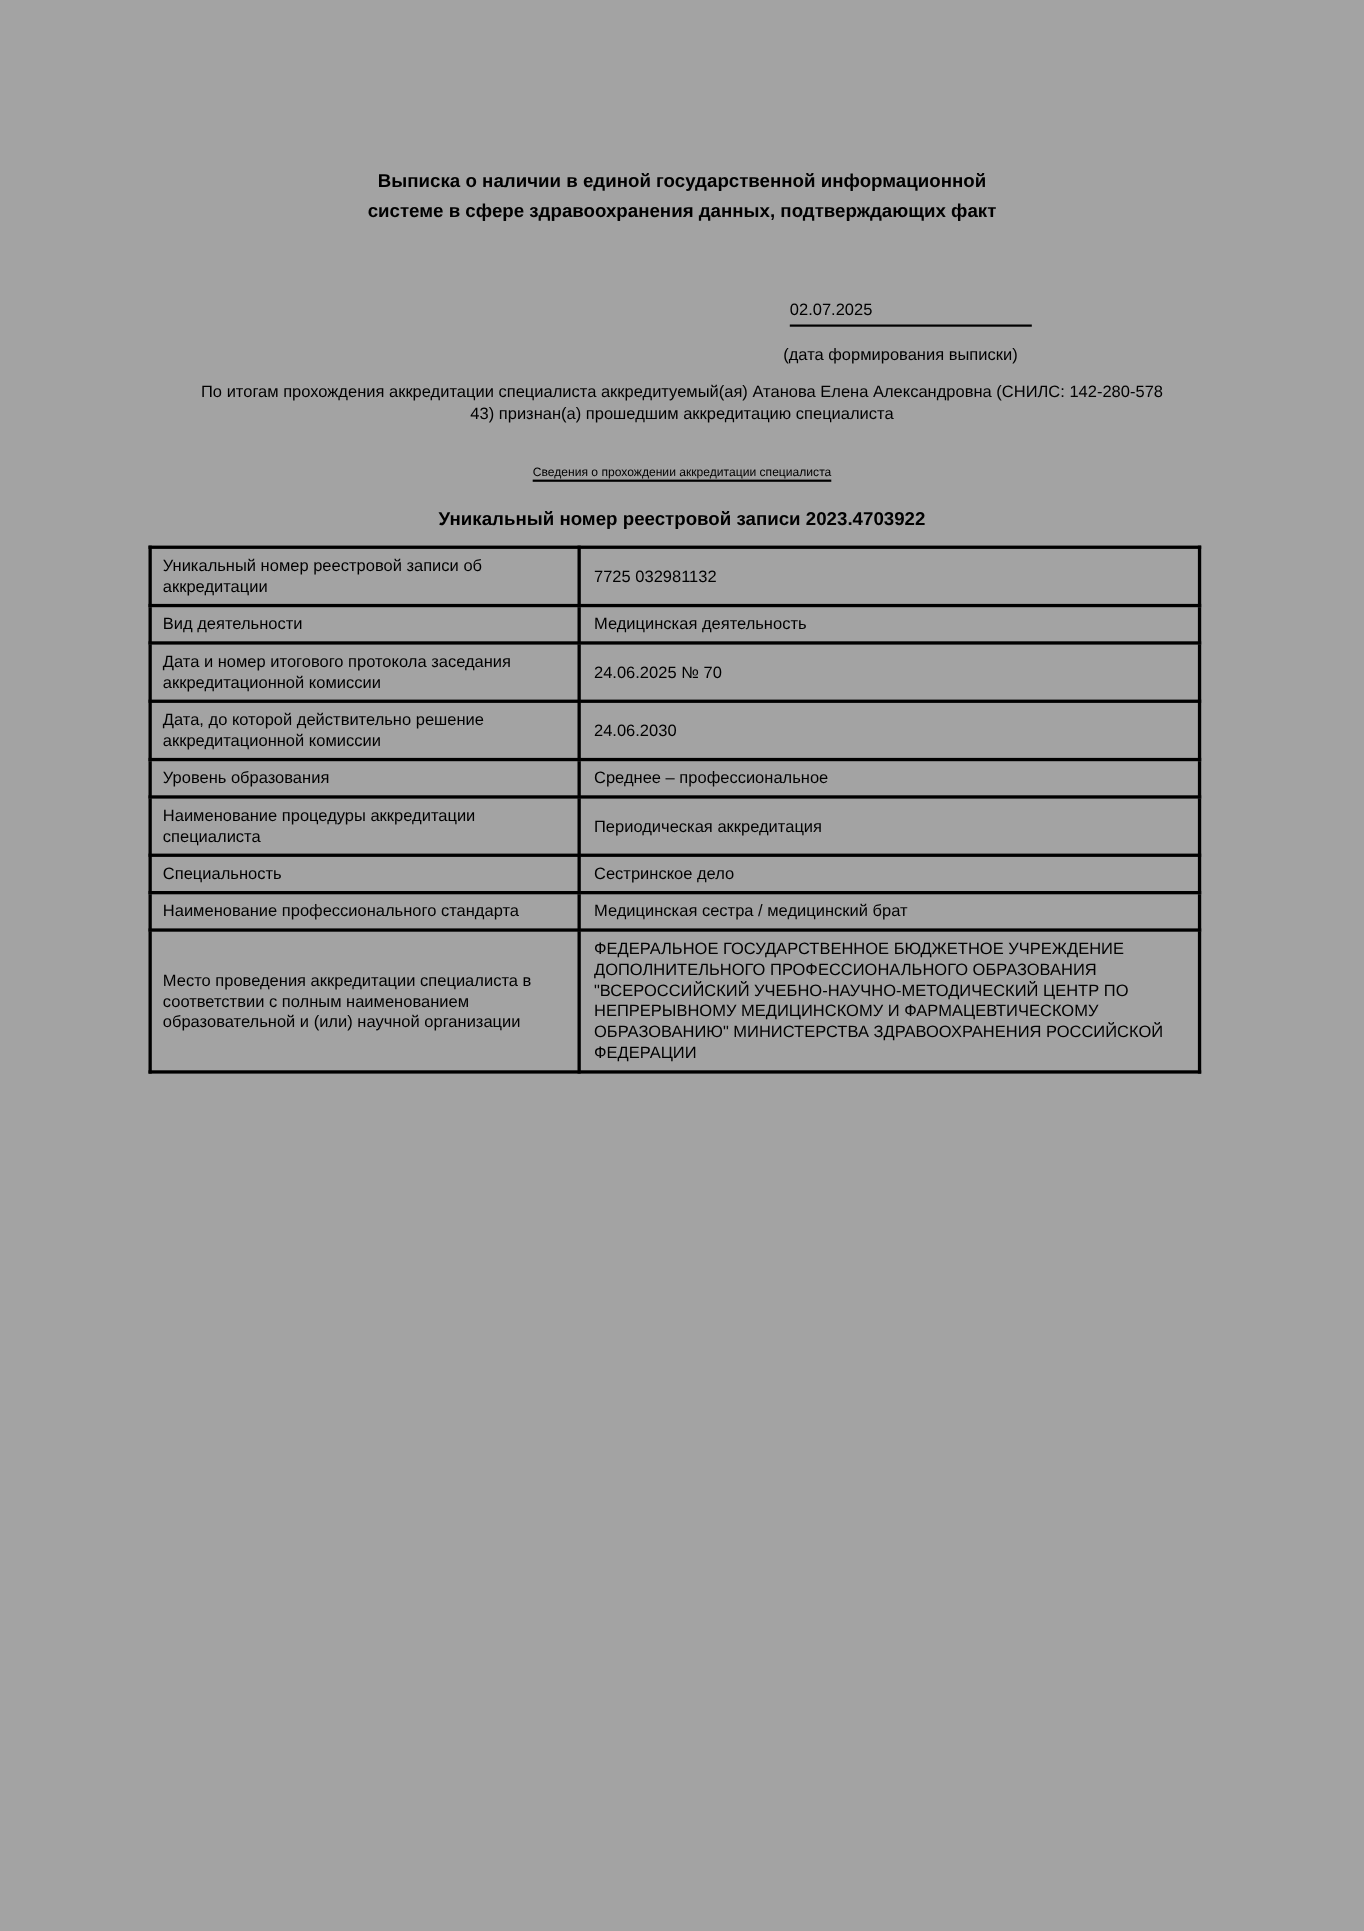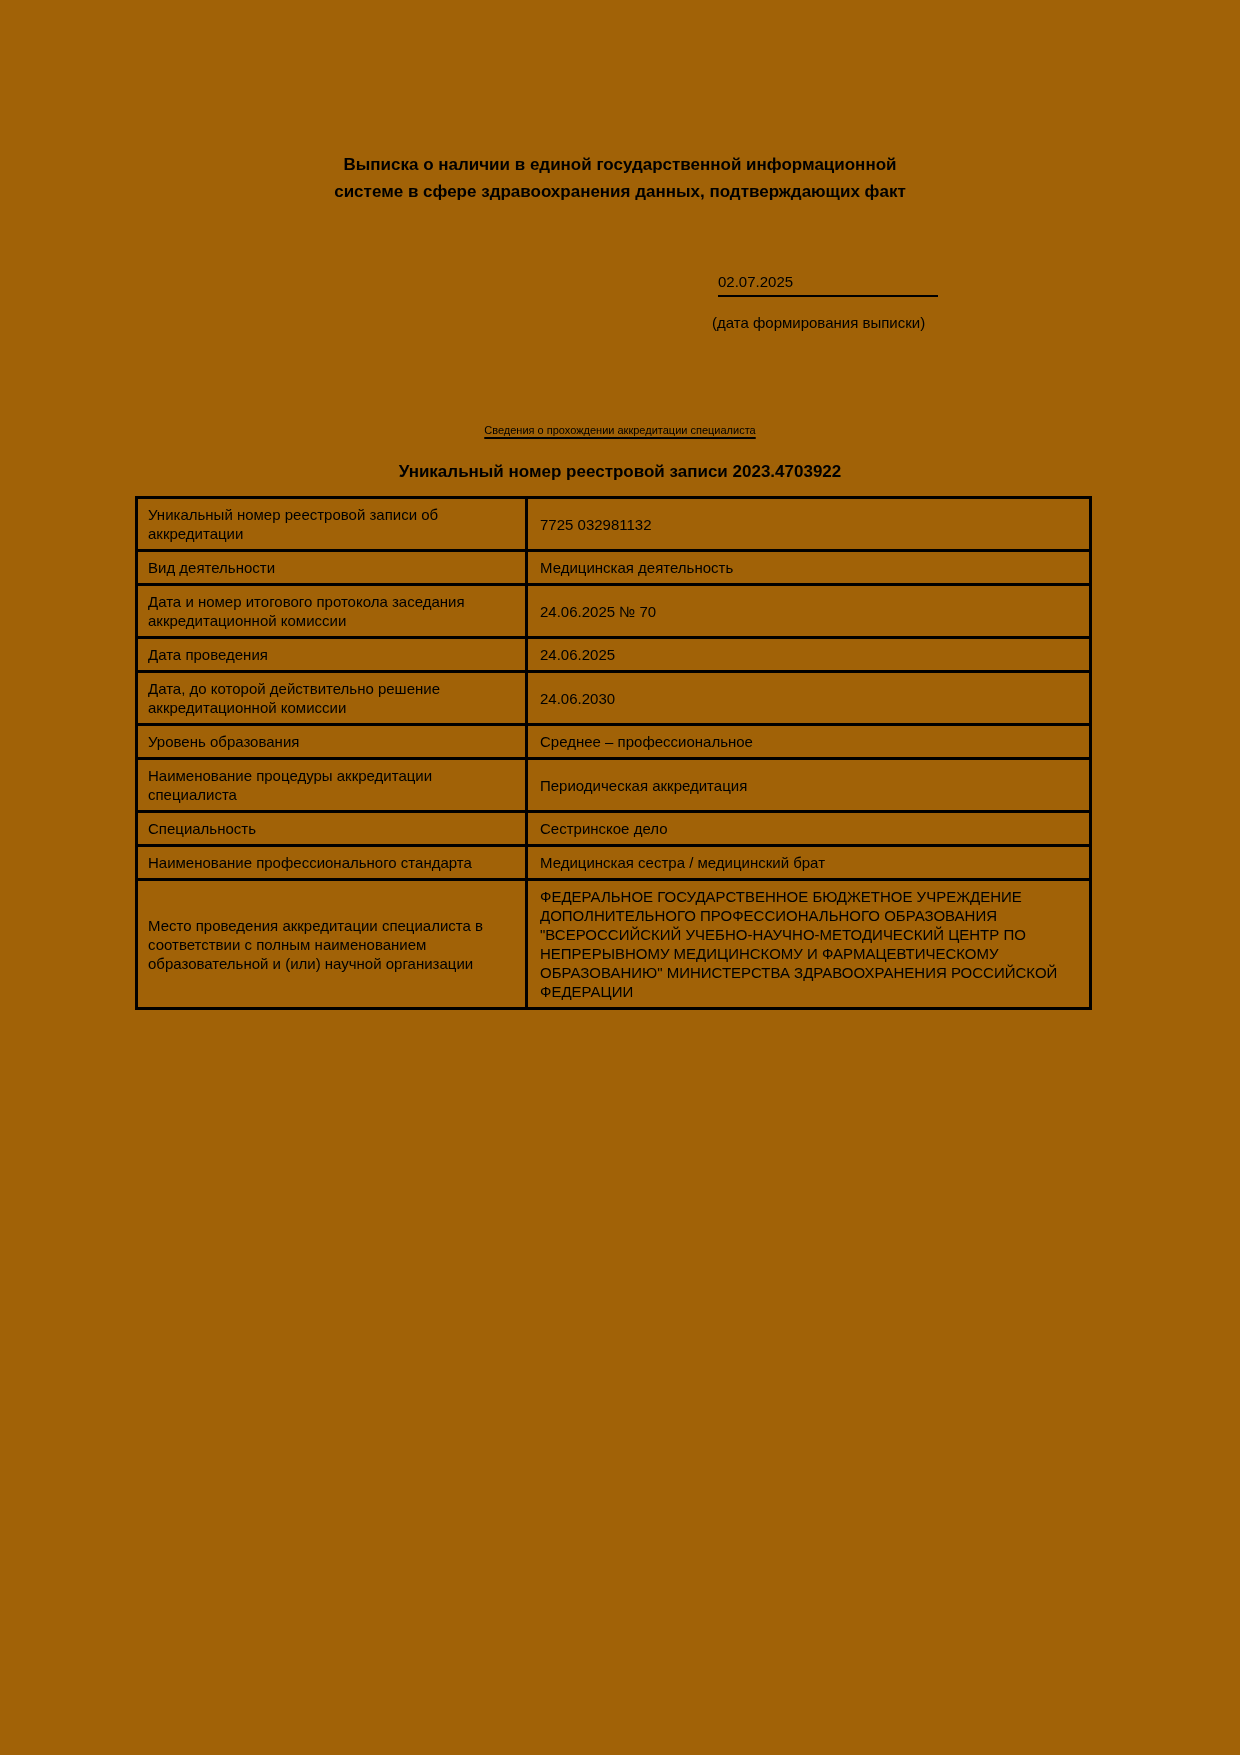--- a/index.html
+++ b/index.html
@@ -5,21 +5,21 @@
   * { margin: 0; padding: 0; box-sizing: border-box; }
   html, body { background: #ffffff; }
   body {
     font-family: "Liberation Sans", sans-serif;
     color: #000000;
   }
   .page {
     position: relative;
     width: 1240px;
     height: 1755px;
-    background: #a16207;
+    background: #a3a3a3;
     overflow: hidden;
   }
   .title {
     position: absolute;
     left: 143px;
     top: 151px;
     width: 954px;
     text-align: center;
     font-size: 17px;
     font-weight: bold;
@@ -103,42 +103,42 @@
   <div class="title">
     <div>Выписка о наличии в единой государственной информационной</div>
     <div>системе в сфере здравоохранения данных, подтверждающих факт</div>
   </div>
 
   <div class="date-block">
     <div class="date">02.07.2025</div>
     <div class="caption">(дата формирования выписки)</div>
   </div>
 
+  <div class="intro">
+    <div>По итогам прохождения аккредитации специалиста аккредитуемый(ая) Атанова Елена Александровна (СНИЛС: 142-280-578</div>
+    <div>43) признан(а) прошедшим аккредитацию специалиста</div>
+  </div>
 
   <div class="section-heading">Сведения о прохождении аккредитации специалиста</div>
 
   <div class="registry-heading">Уникальный номер реестровой записи 2023.4703922</div>
 
   <table class="acc-table">
     <tbody>
       <tr>
         <td class="label">Уникальный номер реестровой записи об аккредитации</td>
         <td class="value">7725 032981132</td>
       </tr>
       <tr>
         <td class="label">Вид деятельности</td>
         <td class="value">Медицинская деятельность</td>
       </tr>
       <tr>
         <td class="label">Дата и номер итогового протокола заседания аккредитационной комиссии</td>
         <td class="value">24.06.2025 № 70</td>
-      </tr>
-      <tr>
-        <td class="label">Дата проведения</td>
-        <td class="value">24.06.2025</td>
       </tr>
       <tr>
         <td class="label">Дата, до которой действительно решение аккредитационной комиссии</td>
         <td class="value">24.06.2030</td>
       </tr>
       <tr>
         <td class="label">Уровень образования</td>
         <td class="value">Среднее – профессиональное</td>
       </tr>
       <tr>

